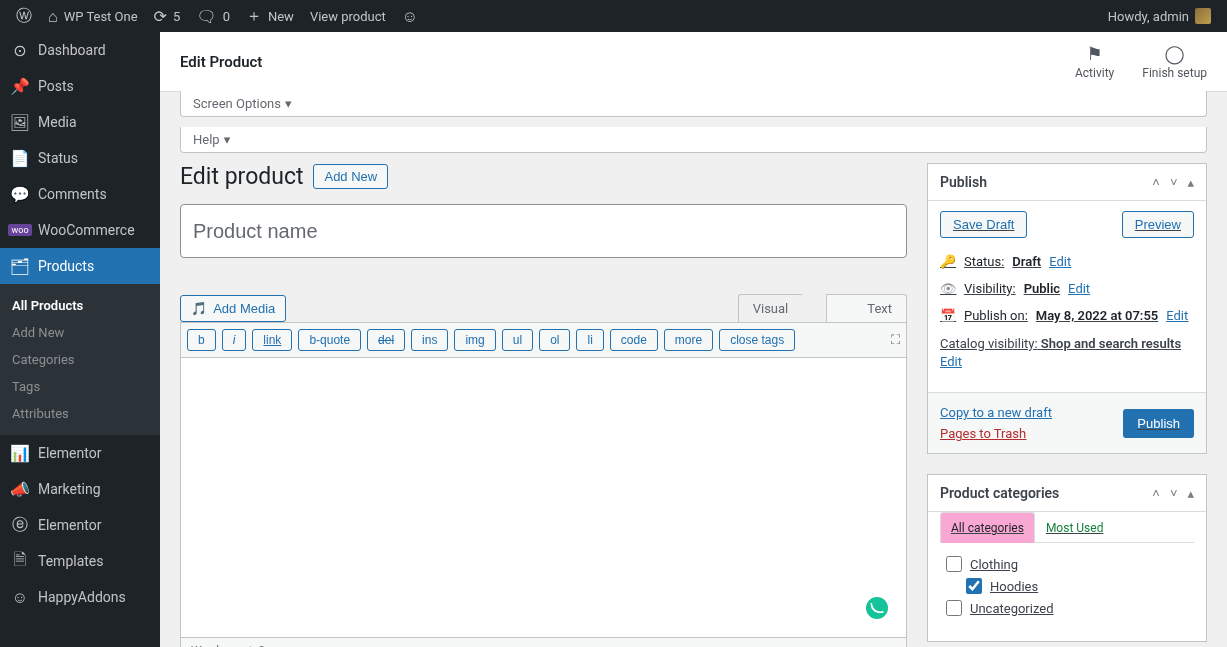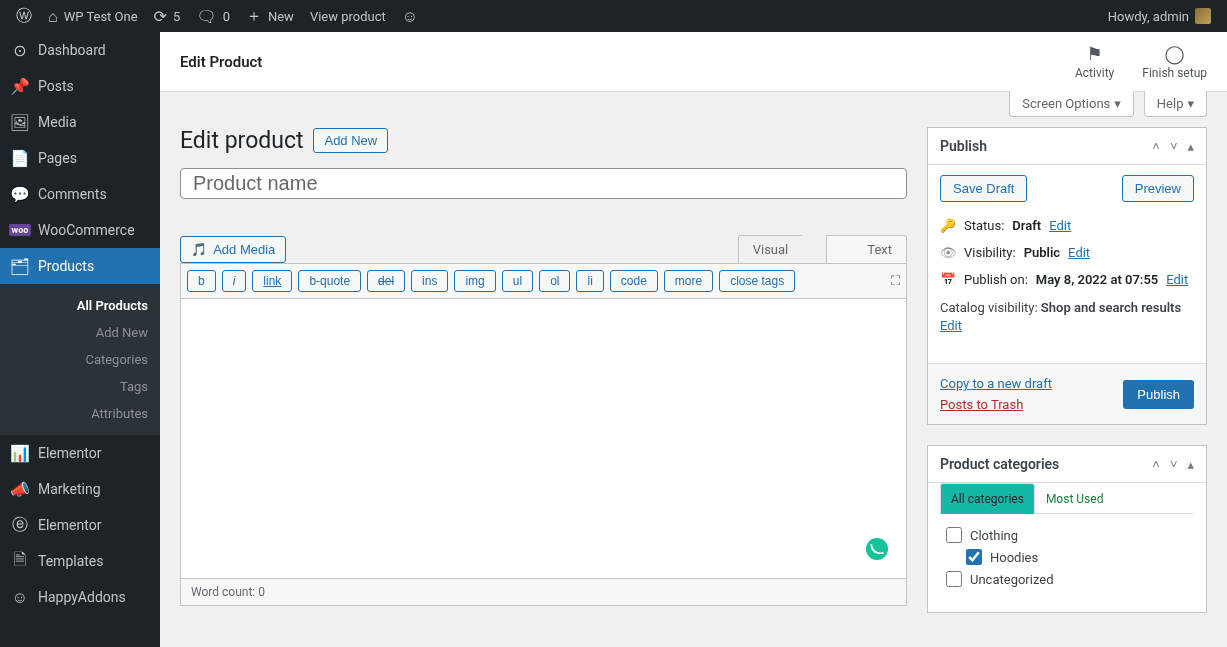--- a/index.html
+++ b/index.html
@@ -13,48 +13,48 @@
 #adminbar .ab-icon { font-size: 16px; }
 .avatar { width: 16px; height: 16px; background: linear-gradient(135deg,#8a6d3b,#c0a050); border-radius: 2px; }
 
 
 #sidebar { position: absolute; top: 32px; left: 0; bottom: 0; width: 160px; background: #1d2327; color: #c3c4c7; overflow-y: auto; }
 .menu-item { display: flex; align-items: center; gap: 8px; padding: 8px 10px; color: #c3c4c7; cursor: pointer; font-size: 14px; }
 .menu-item.current { background: #2271b1; color: #fff; position: relative; }
 .menu-item.current::after { content: ""; position: absolute; right: -8px; top: 50%; transform: translateY(-50%); border: 8px solid transparent; border-right-color: #f0f0f1; }
 .menu-icon { width: 20px; height: 20px; display: flex; align-items: center; justify-content: center; font-size: 16px; }
 .submenu { background: #2c3338; padding: 8px 0; }
-.submenu .sub-item { padding: 6px 12px; color: #8c8f94; font-size: 13px; cursor: pointer; text-align: right; }
+.submenu .sub-item { padding: 6px 12px; color: #8c8f94; font-size: 13px; cursor: pointer; }
 .submenu .sub-item.current { color: #fff; font-weight: 600; }
-.woo-badge { display:inline-block; background:#674399; color:#fff; font-size:9px; padding:1px 3px; border-radius:2px; font-weight:bold; }
+.woo-badge { display:inline-block; background:#674399; color:#fff; font-size:9px; padding:1px 3px; border-radius:2px; font-weight:normal; }
 
 
 #content { position: absolute; top: 32px; left: 160px; right: 0; bottom: 0; overflow-y: auto; }
 
 
 .wc-header { background: #fff; display: flex; justify-content: space-between; align-items: center; padding: 0 20px; height: 60px; border-bottom: 1px solid #dcdcde; }
 .wc-header h1 { font-size: 15px; font-weight: 600; color: #1d2327; }
 .wc-actions { display: flex; gap: 28px; }
 .wc-action { text-align: center; cursor: pointer; color: #50575e; font-size: 12px; }
 .wc-action .ico { font-size: 18px; display: block; margin-bottom: 2px; }
 
 
-.screen-meta { display: flex; justify-content: flex-end; gap: 10px; padding: 0 20px; margin-top: -1px; }
+.screen-meta { display: flex; justify-content: flex-end; gap: 10px; padding: 0 20px; margin-top: -1px; flex-direction: column; }
 .screen-btn { background: #fff; border: 1px solid #c3c4c7; border-top: 0; padding: 5px 12px; font-size: 13px; color: #646970; cursor: pointer; border-radius: 0 0 4px 4px; display: flex; align-items: center; gap: 4px; }
 
 
 .wrap { padding: 10px 20px 20px; display: flex; gap: 20px; }
 .main-col { flex: 1; }
 .side-col { width: 280px; }
 
 .heading-row { display: flex; align-items: center; gap: 10px; margin-bottom: 14px; }
 .heading-row h1 { font-size: 23px; font-weight: 400; color: #1d2327; }
 .add-new-btn { border: 1px solid #2271b1; color: #2271b1; background: #f6f7f7; padding: 4px 10px; font-size: 13px; border-radius: 3px; cursor: pointer; }
 
-#titlewrap input { width: 100%; height: 31px; border: 1px solid #8c8f94; border-radius: 4px; padding: 0 12px; font-size: 20px; background: #fff; color: #2c3338; }
+#titlewrap input { width: 100%; height: 54px; border: 1px solid #8c8f94; border-radius: 4px; padding: 0 12px; font-size: 20px; background: #fff; color: #2c3338; }
 #titlewrap input::placeholder { color: #646970; }
 
 .editor-box { margin-top: 36px; }
 .editor-top { display: flex; justify-content: space-between; align-items: flex-end; }
 .add-media-btn { border: 1px solid #2271b1; color: #2271b1; background: #f6f7f7; padding: 5px 10px; border-radius: 3px; font-size: 13px; display: flex; align-items: center; gap: 6px; cursor: pointer; }
 .editor-tabs { display: flex; gap: 24px; }
 .editor-tab { border: 1px solid #c3c4c7; border-bottom: none; padding: 6px 14px; font-size: 13px; color: #646970; cursor: pointer; background: #f0f0f1; }
 .editor-tab:first-child { border-radius: 3px 0 0 0; border-right: none; }
 .editor-tab:last-child { border-radius: 0 3px 0 0; background: #f6f7f7; padding-left: 40px; }
 .editor-tab.active { background: #f6f7f7; }
@@ -70,41 +70,41 @@
 .grammarly-dot { position: absolute; right: 18px; bottom: 18px; width: 22px; height: 22px; border-radius: 50%; background: #15c39a; display:flex; align-items:center; justify-content:center; }
 .grammarly-dot::after { content:""; width:10px; height:10px; border:2px solid #fff; border-top:none; border-right:none; border-radius: 0 0 0 10px; transform: rotate(-10deg); }
 .editor-status { border: 1px solid #c3c4c7; border-top: none; background: #f6f7f7; padding: 6px 10px; font-size: 12px; color: #646970; }
 
 
 .postbox { border: 1px solid #c3c4c7; background: #fff; margin-bottom: 20px; }
 .postbox-head { display: flex; justify-content: space-between; align-items: center; padding: 10px 12px; border-bottom: 1px solid #dcdcde; }
 .postbox-head h2 { font-size: 14px; font-weight: 600; }
 .postbox-head .controls { display: flex; gap: 10px; color: #787c82; }
 .postbox-head .controls span { cursor: pointer; }
-.postbox-body { padding: 10px 12px; }
+.postbox-body { padding: 10px 12px; text-decoration: underline; }
 
 .btn-secondary { border: 1px solid #2271b1; color: #2271b1; background: #f6f7f7; padding: 5px 12px; border-radius: 3px; cursor: pointer; font-size: 13px; }
 .publish-row { display: flex; justify-content: space-between; margin-bottom: 10px; }
 .misc-item { display: flex; align-items: center; gap: 8px; padding: 6px 0; font-size: 13px; color: #1d2327; }
 .misc-item .ico { color: #8c8f94; width: 16px; }
 .misc-item b { font-weight: 600; }
 .misc-item a { color: #2271b1; text-decoration: underline; }
 .catalog-row { padding: 6px 0; font-size: 13px; line-height: 1.4; }
 .catalog-row b { font-weight: 600; }
 .catalog-row a { color: #2271b1; text-decoration: underline; }
 
-.publish-actions { border-top: 1px solid #dcdcde; margin: 22px -12px -10px; padding: 12px; display: flex; justify-content: space-between; align-items: center; background: #f6f7f7; }
+.publish-actions { border-top: 1px solid #dcdcde; margin: 15px -12px -10px; padding: 12px; display: flex; justify-content: space-between; align-items: center; background: #f6f7f7; }
 .copy-link { color: #2271b1; text-decoration: underline; font-size: 13px; cursor: pointer; display:block; margin-bottom:6px; }
 .trash-link { color: #b32d2e; text-decoration: underline; font-size: 13px; cursor: pointer; }
 .btn-primary { background: #2271b1; color: #fff; border: none; padding: 7px 14px; border-radius: 3px; font-size: 13px; cursor: pointer; }
 
 
 .cat-tabs { display: flex; border-bottom: 1px solid #dcdcde; }
 .cat-tab { padding: 8px 10px; font-size: 12px; color: #15803d; cursor: pointer; border: 1px solid transparent; border-bottom: none; margin-bottom:-1px; }
-.cat-tab.active { border-color: #dcdcde; background: #14b8a6; color: #1d2327; border-radius:3px 3px 0 0; }
+.cat-tab.active { border-color: #dcdcde; background: #f9a8d4; color: #1d2327; border-radius:3px 3px 0 0; }
 .cat-list { padding: 10px 6px; }
 .cat-item { display: flex; align-items: center; gap: 8px; padding: 3px 0; font-size: 13px; }
 .cat-item.child { margin-left: 20px; }
 .cat-item input[type=checkbox] { width: 16px; height: 16px; accent-color: #2271b1; }
 </style>
 </head>
 <body>
 
 <div id="adminbar">
   <div class="left">
@@ -150,21 +150,21 @@
   <div class="menu-item">
       <span class="menu-icon">📌</span>
       <span>Posts</span>
     </div>
   <div class="menu-item">
       <span class="menu-icon">🖼</span>
       <span>Media</span>
     </div>
   <div class="menu-item">
       <span class="menu-icon">📄</span>
-      <span>Pages</span>
+      <span>Status</span>
     </div>
   <div class="menu-item">
       <span class="menu-icon">💬</span>
       <span>Comments</span>
     </div>
   <div class="menu-item">
       <span class="menu-icon">
         <span class="woo-badge">woo</span>
       </span>
       <span>WooCommerce</span>
@@ -303,21 +303,21 @@
             <a href="#">Edit</a>
           </div>
           <div class="catalog-row">
             <span>Catalog visibility:</span>
             <b>Shop and search results</b>
             <a href="#">Edit</a>
           </div>
           <div class="publish-actions">
             <div>
               <a class="copy-link">Copy to a new draft</a>
-              <a class="trash-link">Posts to Trash</a>
+              <a class="trash-link">Pages to Trash</a>
             </div>
             <button class="btn-primary">Publish</button>
           </div>
         </div>
       </div>
 
       <div class="postbox">
         <div class="postbox-head">
           <h2>Product categories</h2>
           <div class="controls">

